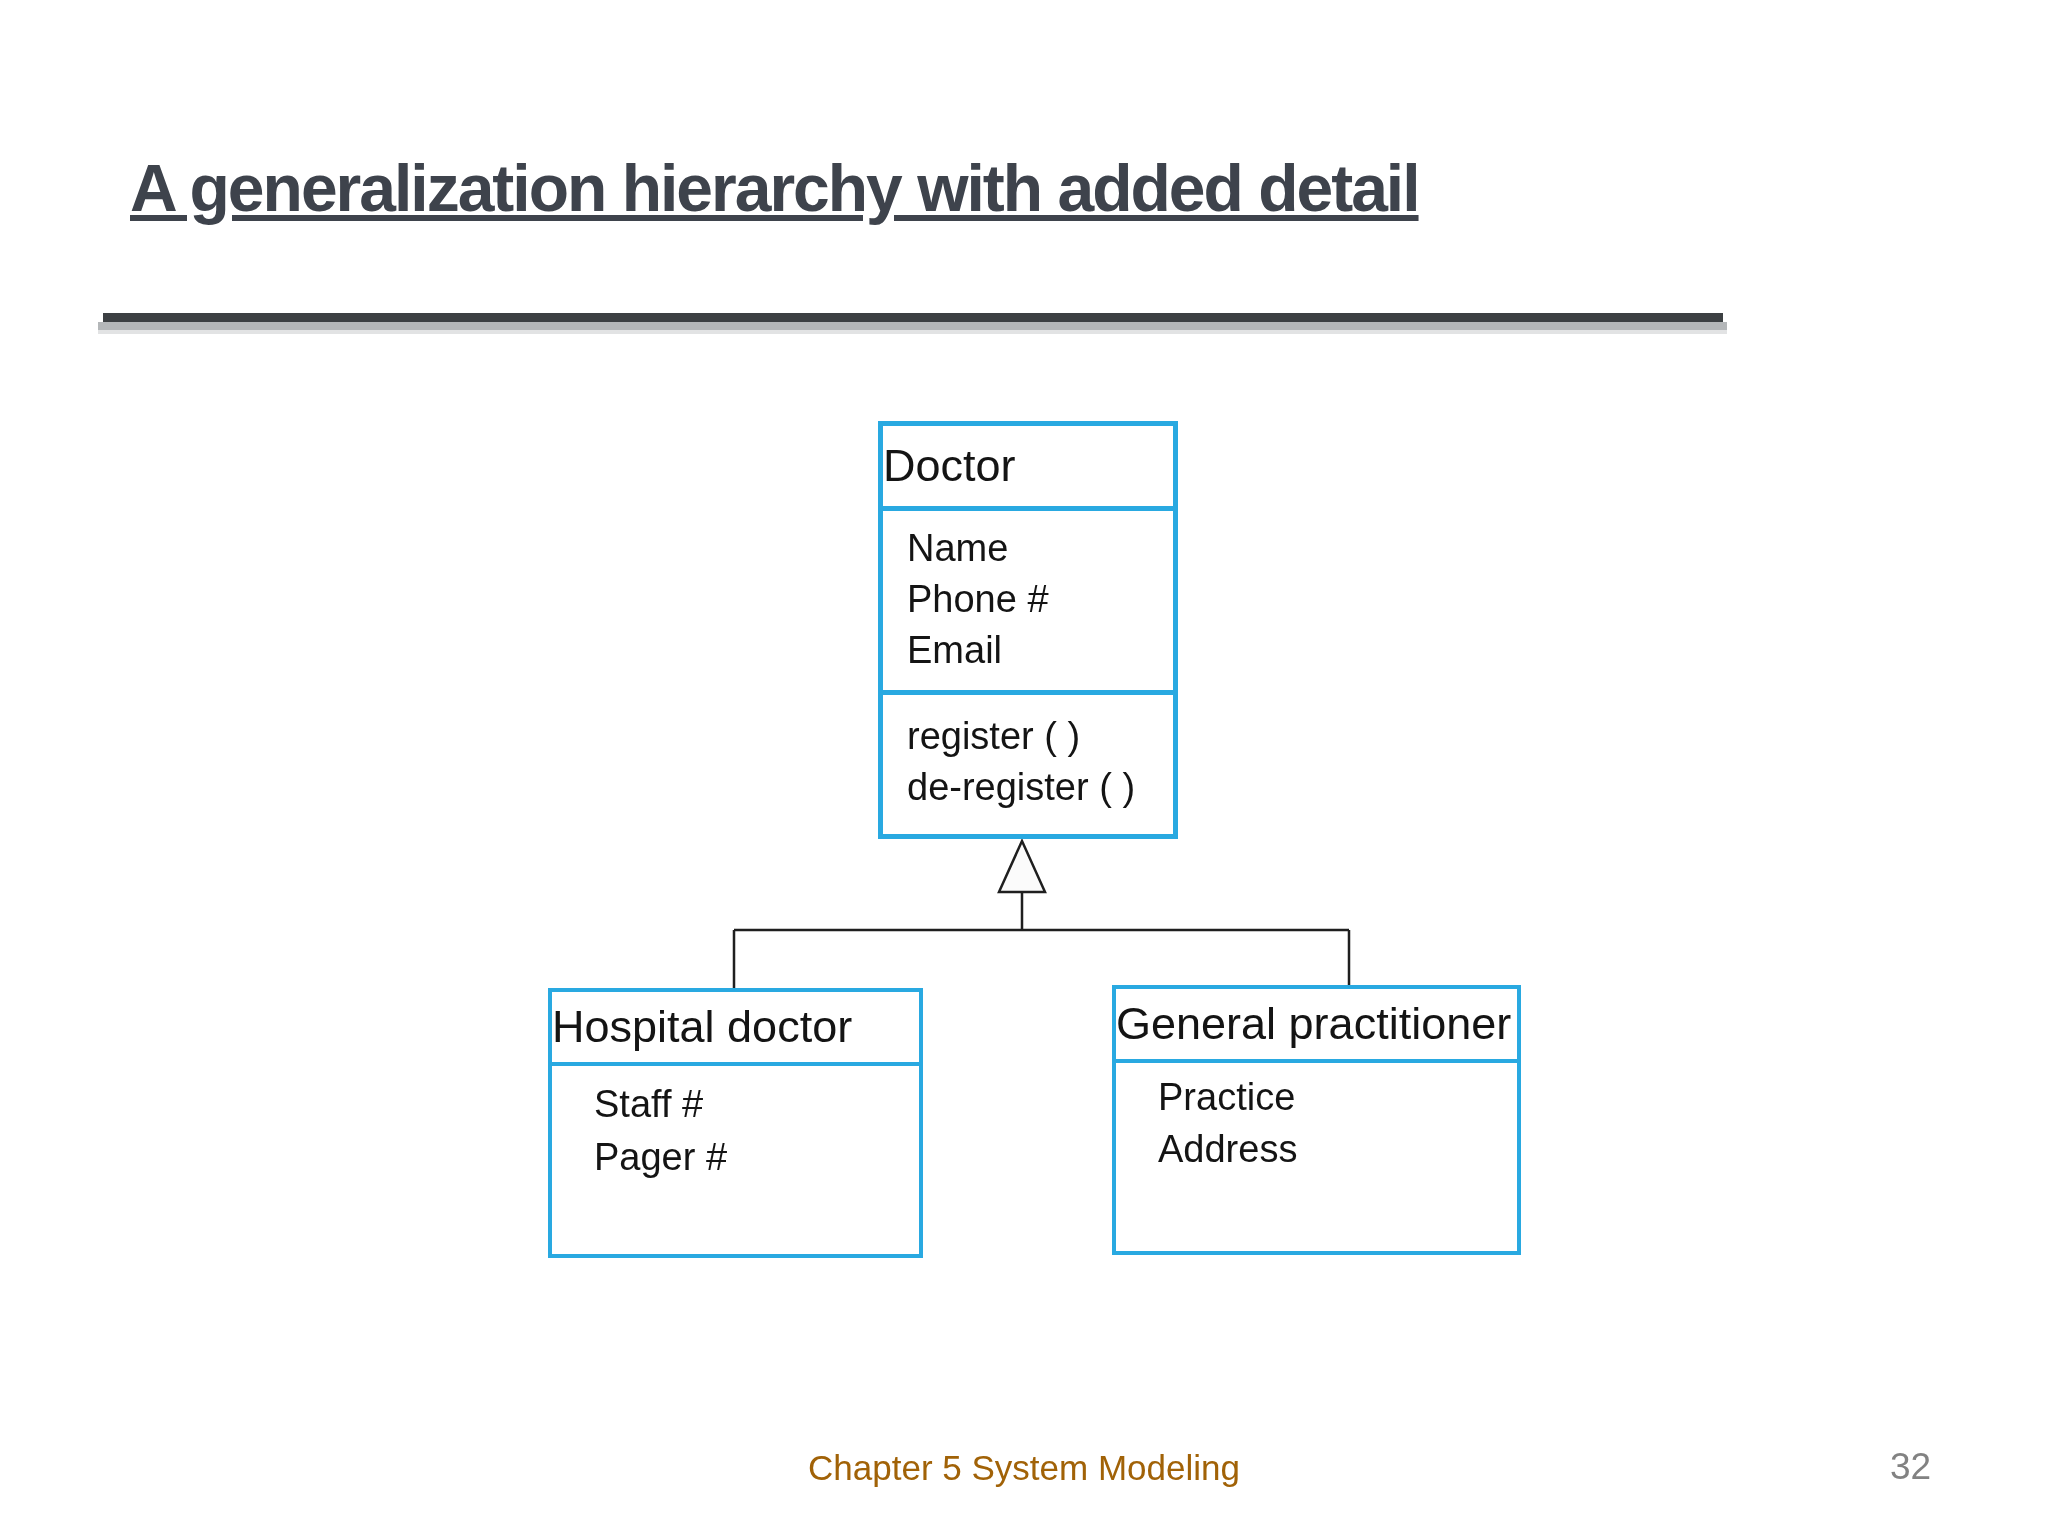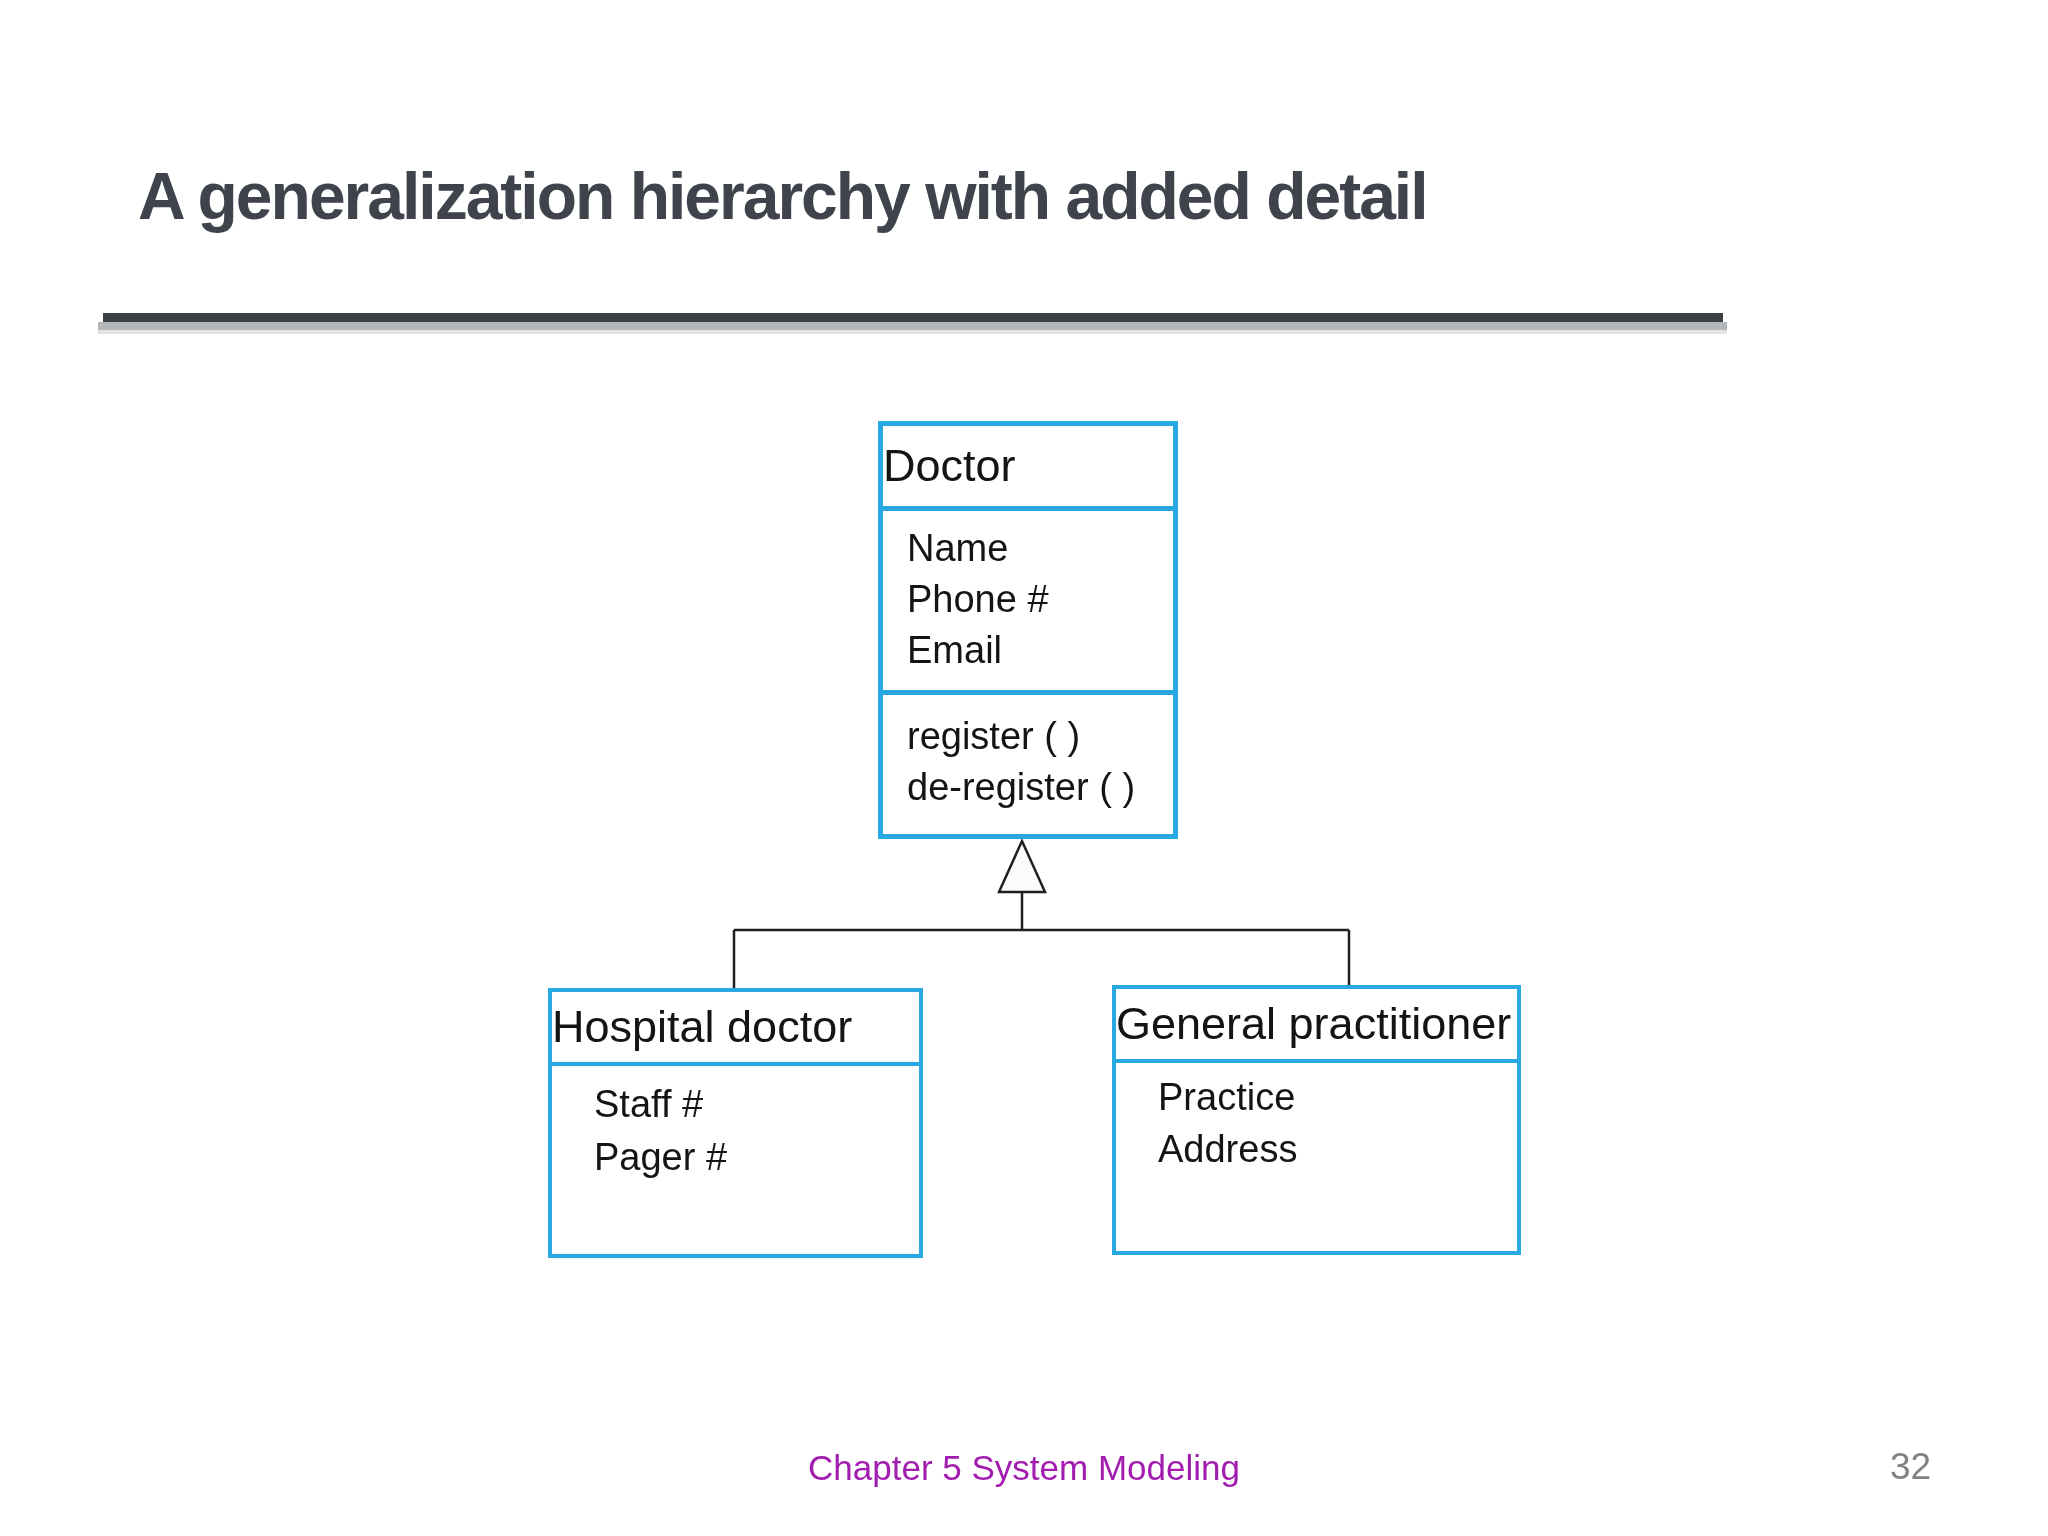--- a/index.html
+++ b/index.html
@@ -12,26 +12,27 @@
     background: #ffffff;
     overflow: hidden;
     font-family: "Liberation Sans", sans-serif;
   }
 
   
   .slide-title {
     position: absolute;
     left: 126px;
     top: 146px;
-    margin: 12px;
+    margin: 4px;
     font-size: 66px;
     font-weight: bold;
     letter-spacing: -2px;
     color: #3e434c;
     white-space: nowrap;
+    text-decoration: underline;
   }
 
   
   .title-rule {
     position: absolute;
     left: 98px;
     top: 313px;
     width: 1629px;
   }
   .title-rule .bar-dark  { height: 9px; width: 1620px; margin-left: 5px; background: #3c4043; }
@@ -79,21 +80,21 @@
   #gp .name  { height: 70px; line-height: 70px; }
   #gp .attrs { height: 192px; padding: 8px 0 0 42px; line-height: 52px; }
 
   
   .footer-text {
     position: absolute;
     left: 0; right: 0;
     top: 1448px;
     text-align: center;
     font-size: 35px;
-    color: #a21caf;
+    color: #a16207;
   }
   .page-number {
     position: absolute;
     left: 1890px;
     top: 1446px;
     font-size: 37px;
     color: #828282;
   }
 </style>
 </head>

